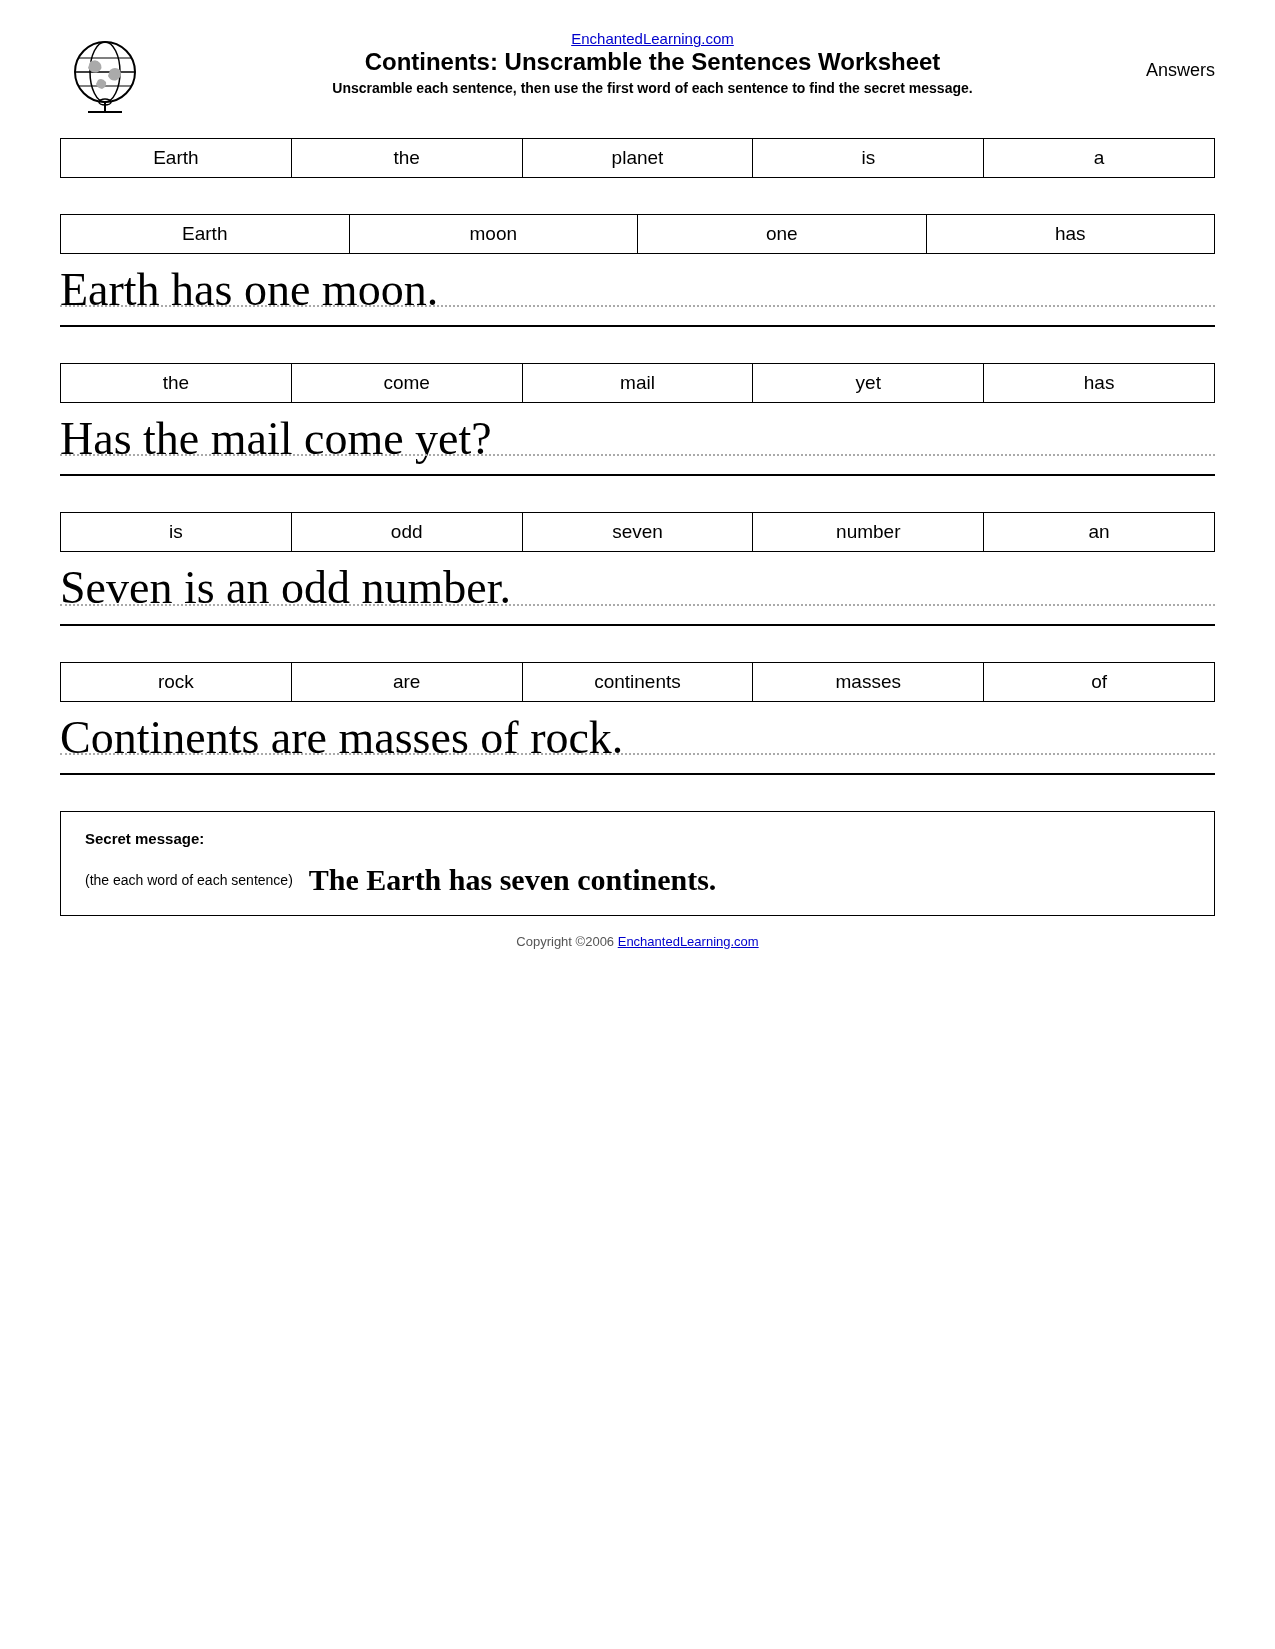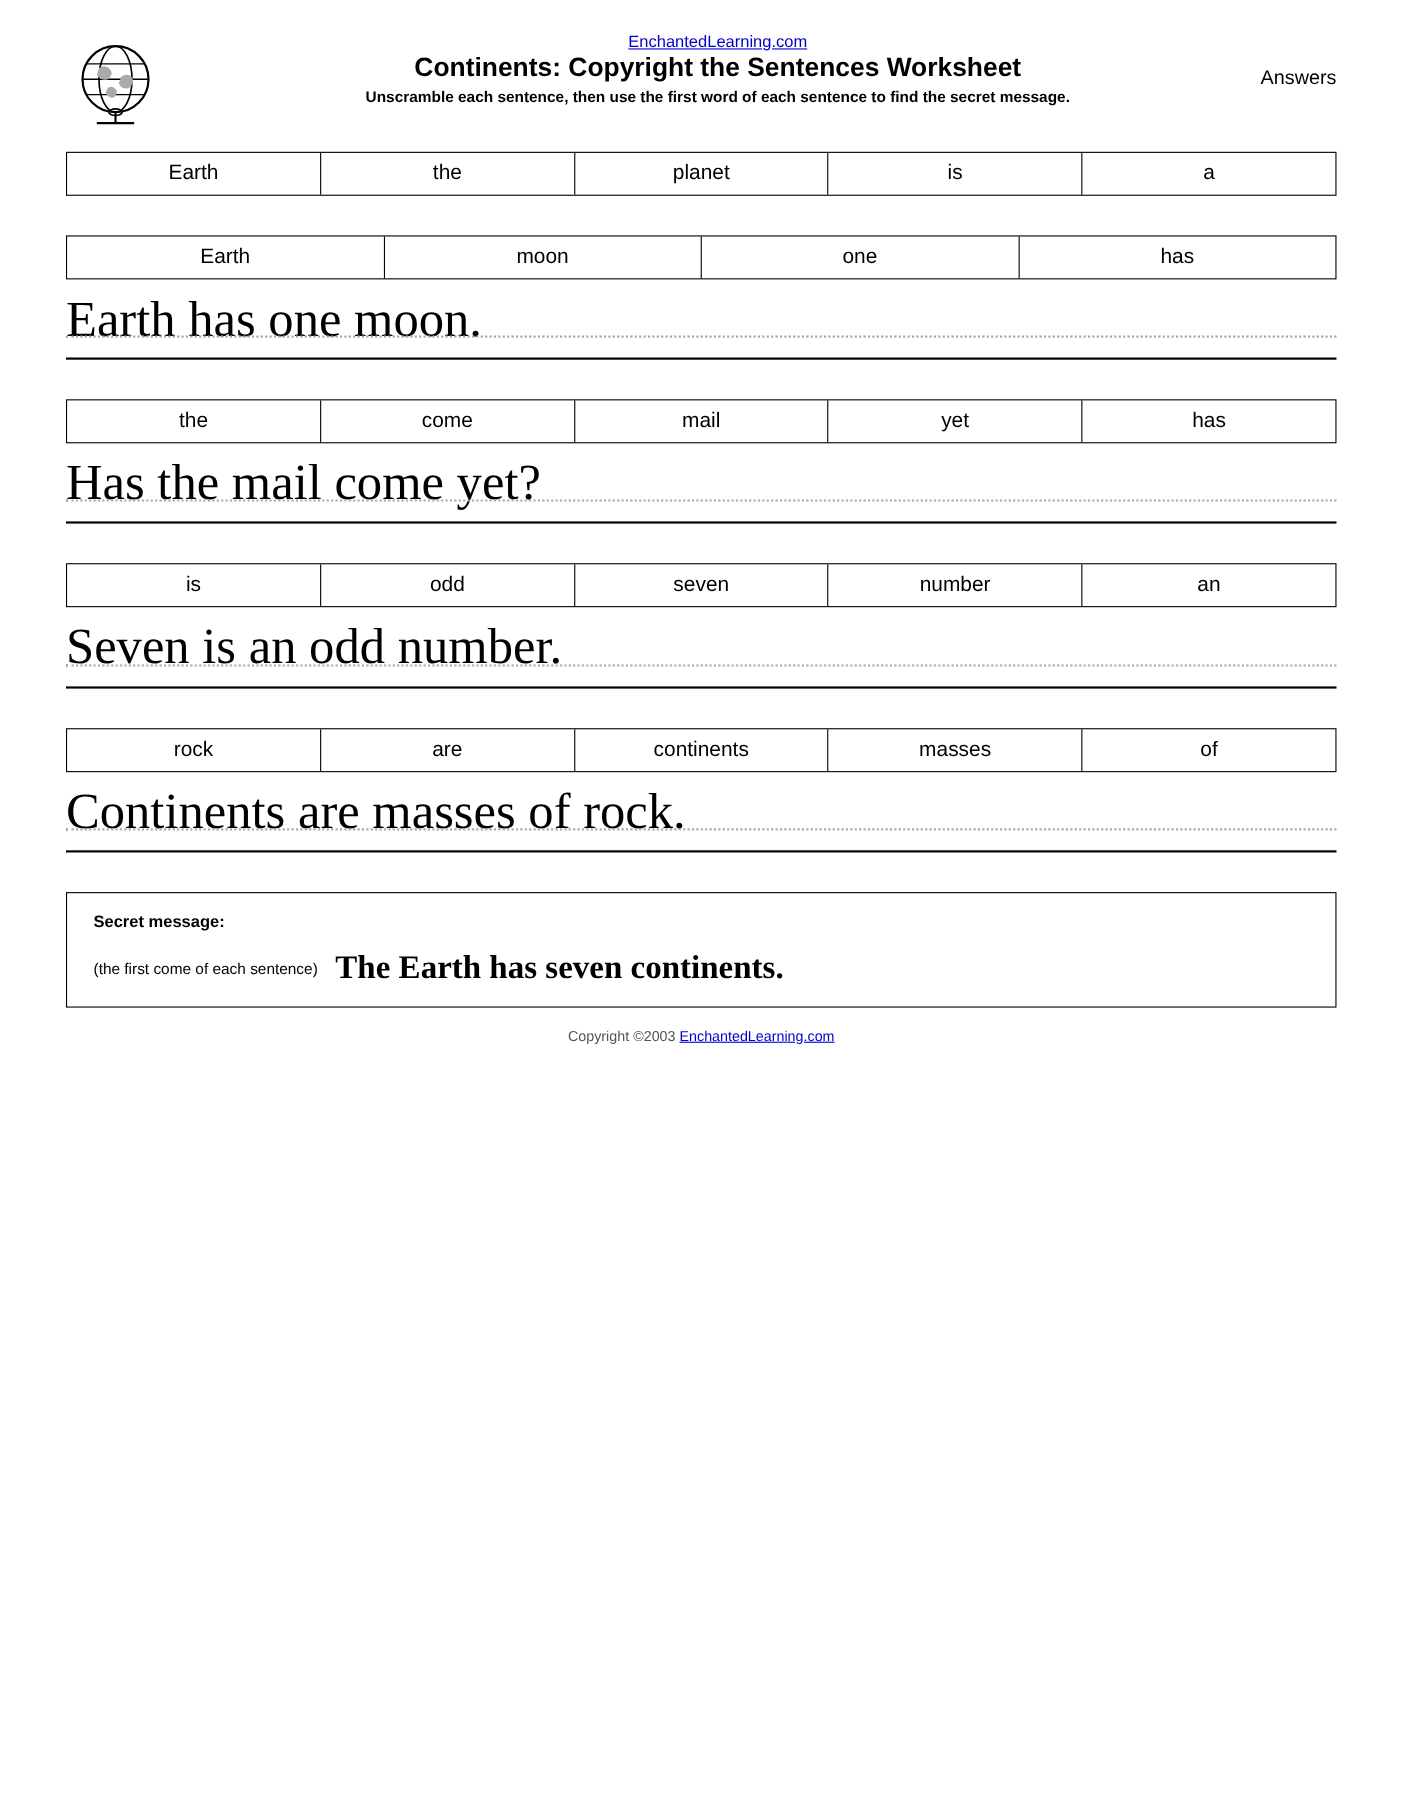--- a/index.html
+++ b/index.html
@@ -165,21 +165,21 @@
     <line x1="28" y1="82" x2="62" y2="82" stroke="#000" stroke-width="2"></line>
     <ellipse cx="45" cy="72" rx="6" ry="3" fill="none" stroke="#000" stroke-width="1.5"></ellipse>
 
     <path d="M30 32 Q36 28 40 33 Q44 38 38 42 Q32 44 28 38 Z" fill="#aaa"></path>
     <path d="M50 40 Q55 36 60 40 Q63 46 57 50 Q51 52 48 46 Z" fill="#aaa"></path>
     <path d="M38 50 Q42 47 46 52 Q47 57 42 59 Q37 58 36 54 Z" fill="#aaa"></path>
   </svg>
 
   <div class="header-text">
     <div><a class="site-link">EnchantedLearning.com</a></div>
-    <div class="worksheet-title">Continents: Copyright the Sentences Worksheet</div>
+    <div class="worksheet-title">Continents: Unscramble the Sentences Worksheet</div>
     <div class="worksheet-subtitle">Unscramble each sentence, then use the first word of each sentence to find the secret message.</div>
   </div>
 
   <div class="header-right">
     <div class="answers-label">Answers</div>
   </div>
 </div>
 
 <div class="section-block">
   <div class="word-box">
@@ -230,22 +230,22 @@
     <div class="word-cell">continents</div>
     <div class="word-cell">masses</div>
     <div class="word-cell">of</div>
   </div>
   <div class="answer-display">Continents are masses of rock.</div>
 </div>
 
 <div class="secret-box">
   <div class="secret-label">Secret message:</div>
   <div class="secret-content">
-    <span class="secret-hint">(the first come of each sentence)</span>
+    <span class="secret-hint">(the each word of each sentence)</span>
     <span class="secret-message">The Earth has seven continents.</span>
   </div>
 </div>
 
 <div class="footer">
   <span>Copyright</span>
-  <span>©2003</span>
+  <span>©2006</span>
   <a>EnchantedLearning.com</a>
 </div>
 
 </body></html>

